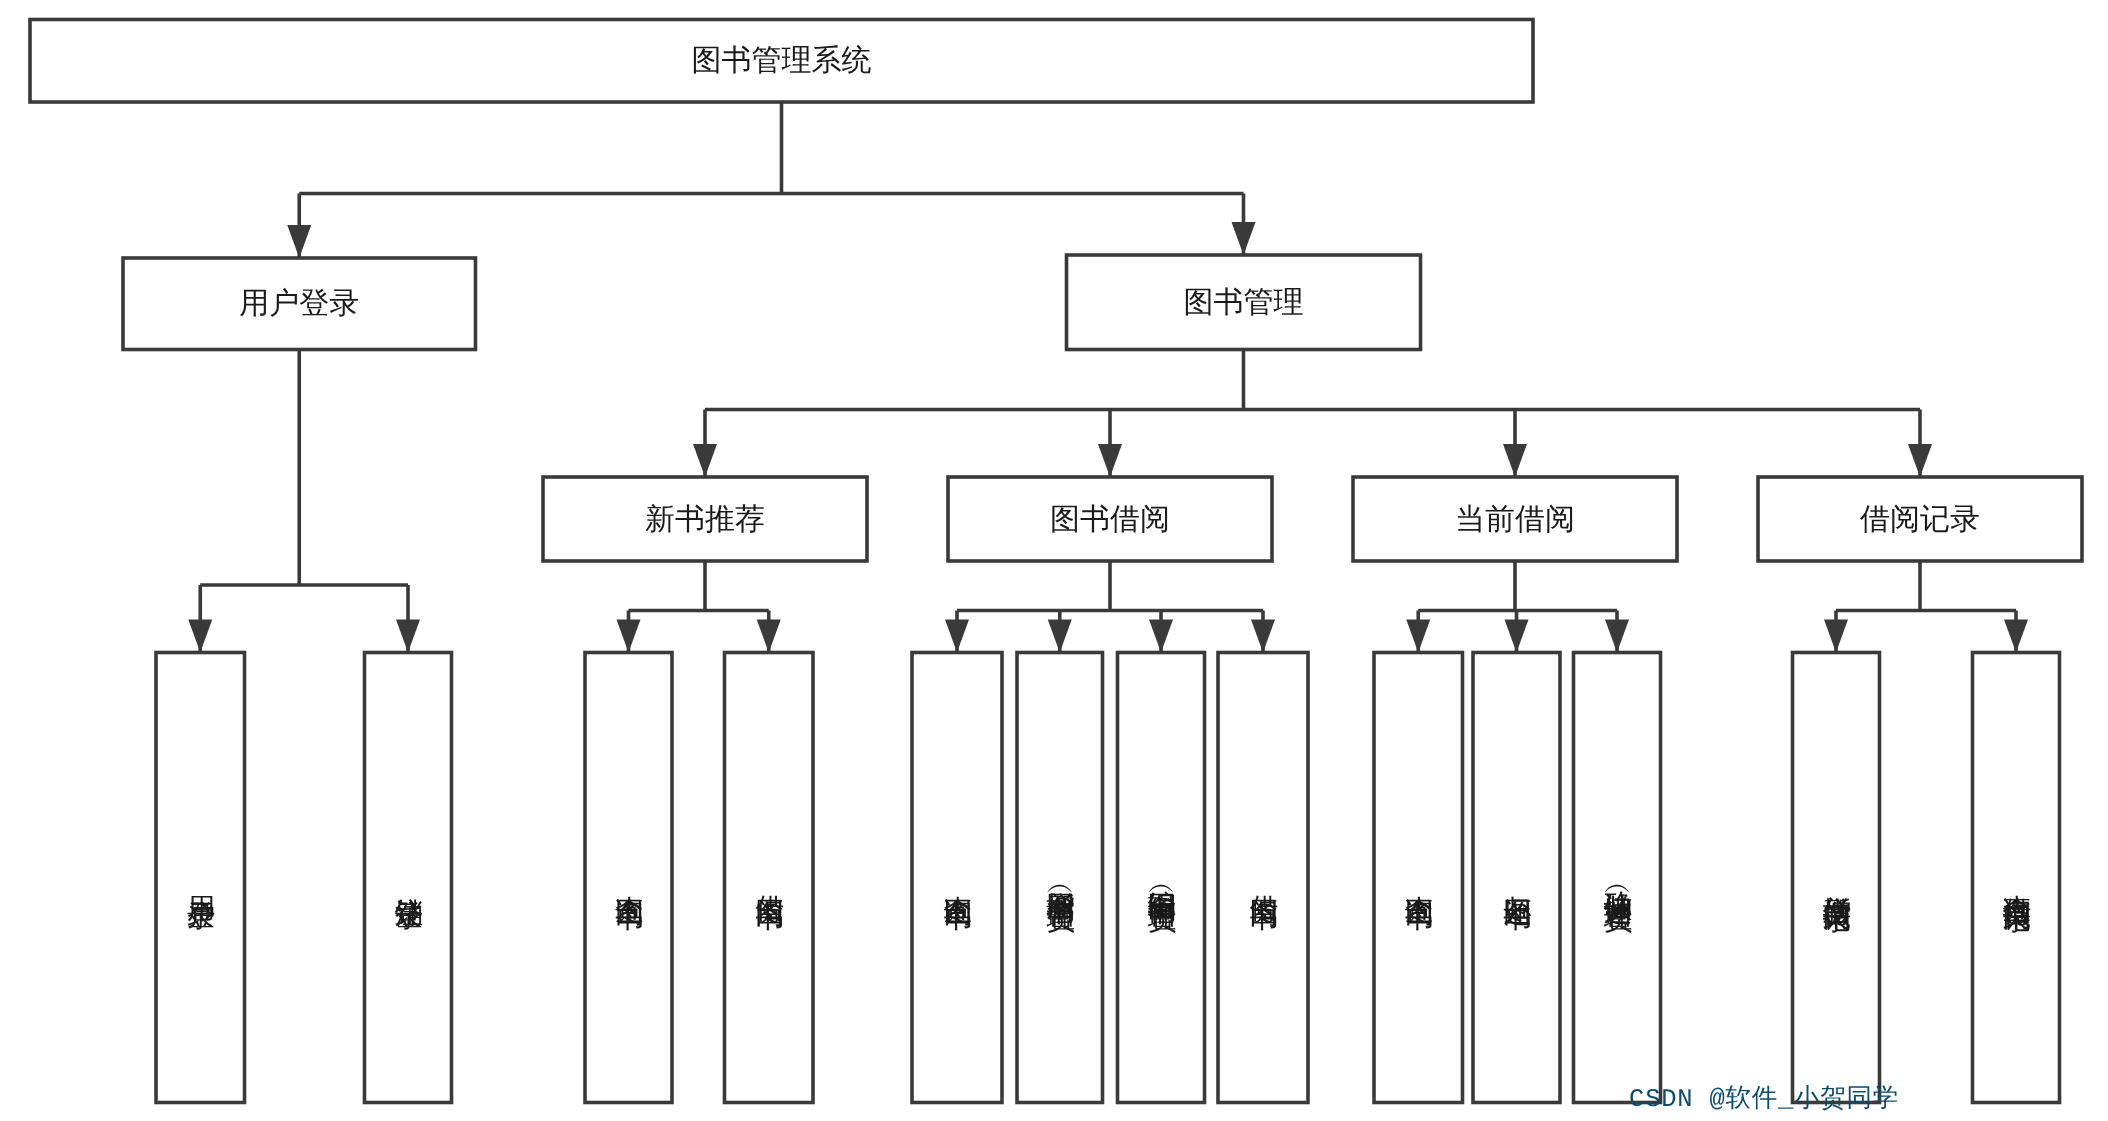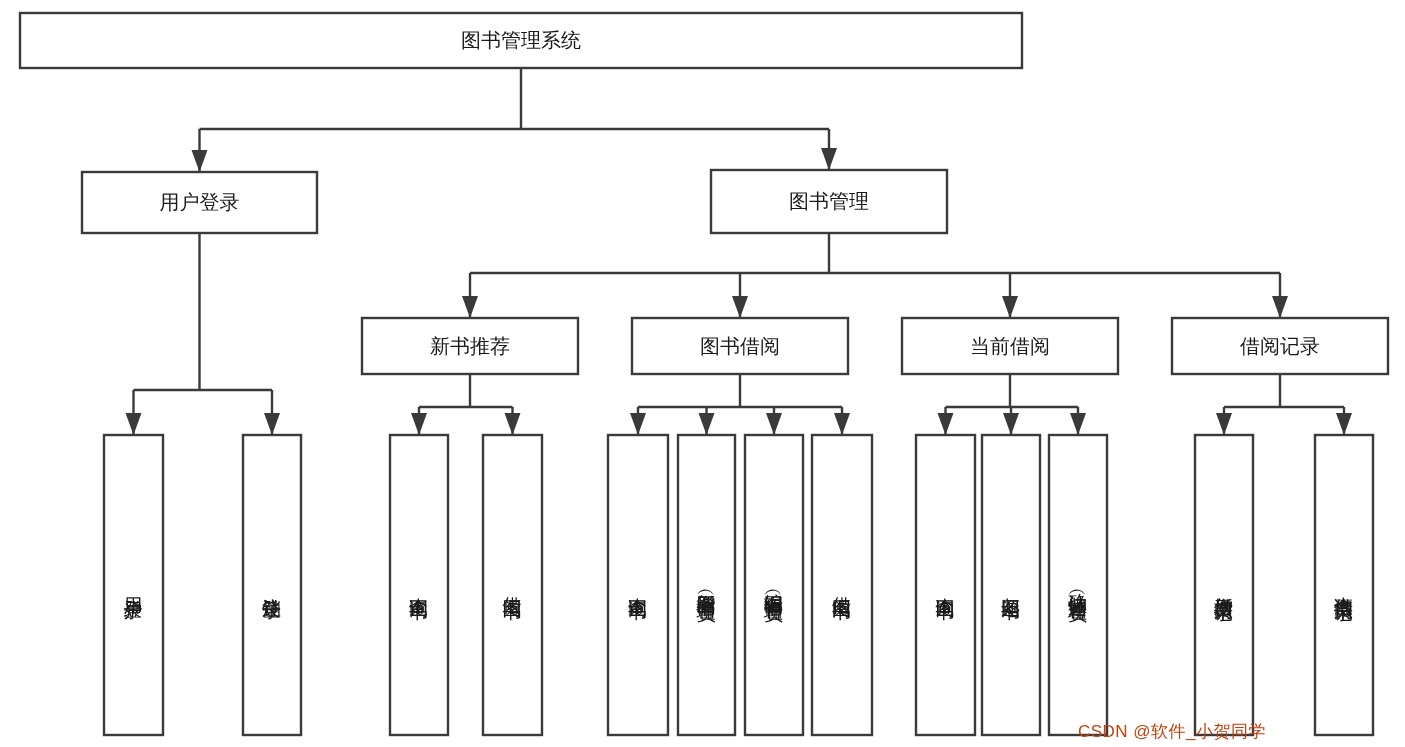--- a/index.html
+++ b/index.html
@@ -63,23 +63,23 @@
     align-items: center;
     justify-content: center;
     white-space: nowrap;
     pointer-events: none;
     user-select: none;
   }
   .watermark {
     position: absolute;
     right: 8px;
     bottom: 4px;
-    font-family: Liberation Sans, sans-serif;
+    font-family: Liberation Mono, monospace;
     font-size: 17px;
-    color: #c2410c;
+    color: #0c4a6e;
     letter-spacing: 0.5px;
     white-space: nowrap;
   }
 </style>
 </head>
 <body>
 
 <div id="diagram-root">
   <svg class="diagram-canvas" viewBox="0 0 1405 747" xmlns="http://www.w3.org/2000/svg">
     <g id="connector-layer">

